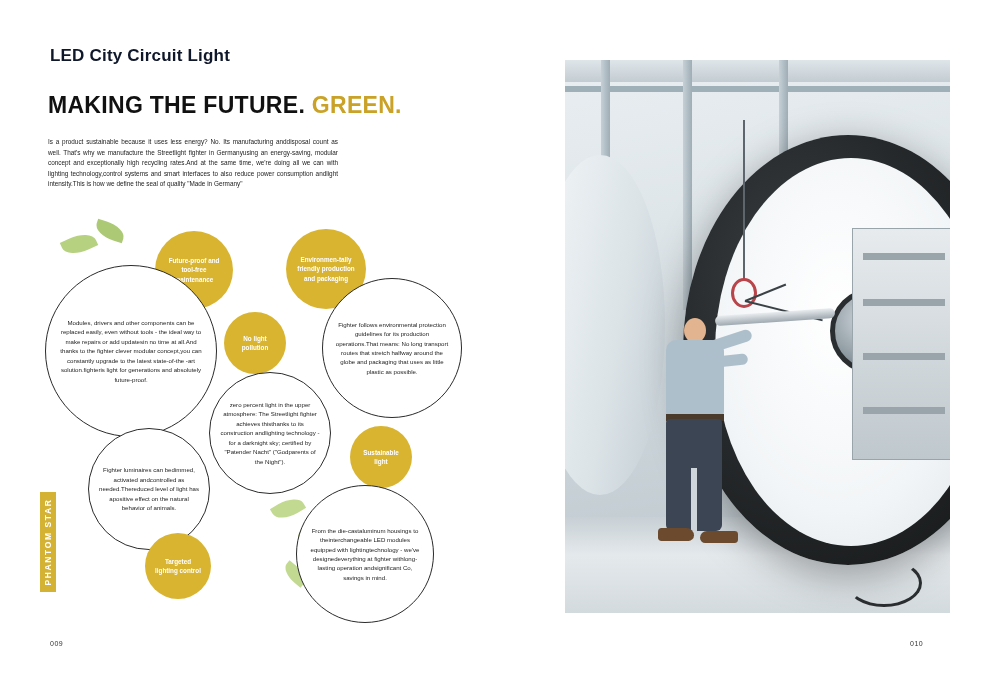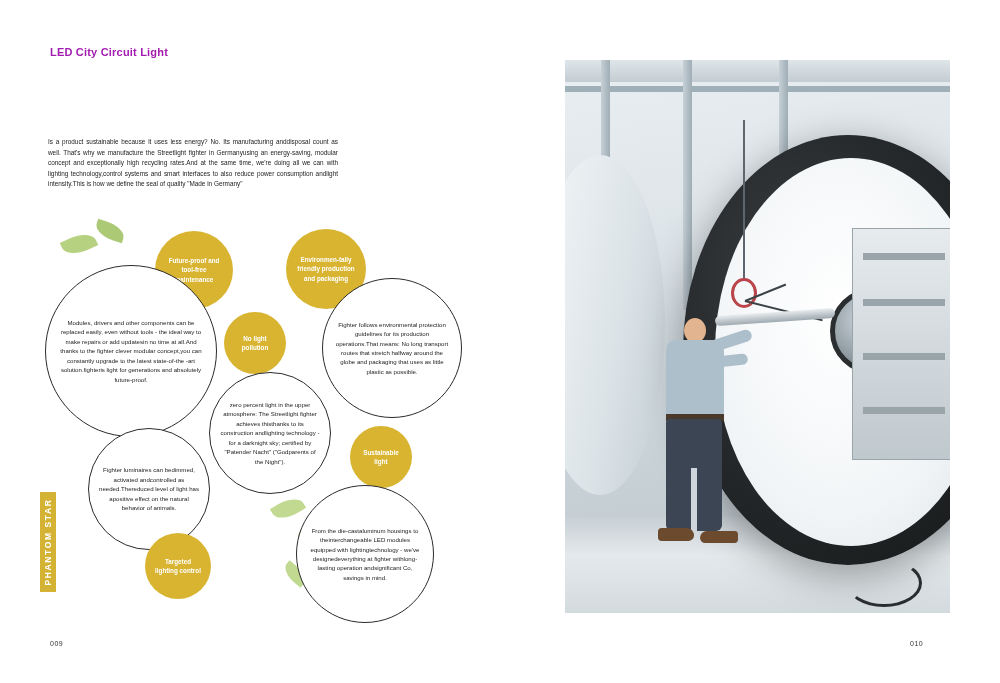--- a/index.html
+++ b/index.html
@@ -11,22 +11,22 @@
     overflow:hidden;
     position:relative;
   }
   .page{position:absolute;inset:0;}
 
   
   .left-page{position:absolute;left:0;top:0;width:540px;height:683px;}
 
   .doc-title{
     position:absolute;left:50px;top:46px;
-    font-size:11px;font-weight:bold;letter-spacing:.2px;
-    color:#a21caf;
+    font-size:17px;font-weight:bold;letter-spacing:.2px;
+    color:#0f172a;
   }
   .headline{
     position:absolute;left:48px;top:92px;
     font-size:23px;font-weight:bold;letter-spacing:.3px;
     color:#111;
   }
   .headline .green{color:#c9a227;}
 
   .body-copy{
     position:absolute;left:48px;top:137px;width:290px;
@@ -164,20 +164,24 @@
 </style>
 </head>
 <body>
 
 <div class="page">
 
   <div class="left-page">
 
     <div class="doc-title">LED City Circuit Light</div>
 
+    <div class="headline">
+      <span>MAKING THE FUTURE.</span>
+      <span class="green">GREEN.</span>
+    </div>
 
     <div class="body-copy">Is a product sustainable because it uses less energy? No. Its manufacturing anddisposal count as well. That's why we manufacture the Streetlight fighter in Germanyusing an energy-saving, modular concept and exceptionally high recycling rates.And at the same time, we're doing all we can with lighting technology,control systems and smart interfaces to also reduce power consumption andlight intensity.This is how we define the seal of quality  "Made in Germany"</div>
 
     <div class="side-tab">
       <span>PHANTOM STAR</span>
     </div>
 
     <div class="diagram">
 
       <div class="leaf" style="left:62px;top:20px;width:34px;height:18px;transform:rotate(-25deg);"></div>

